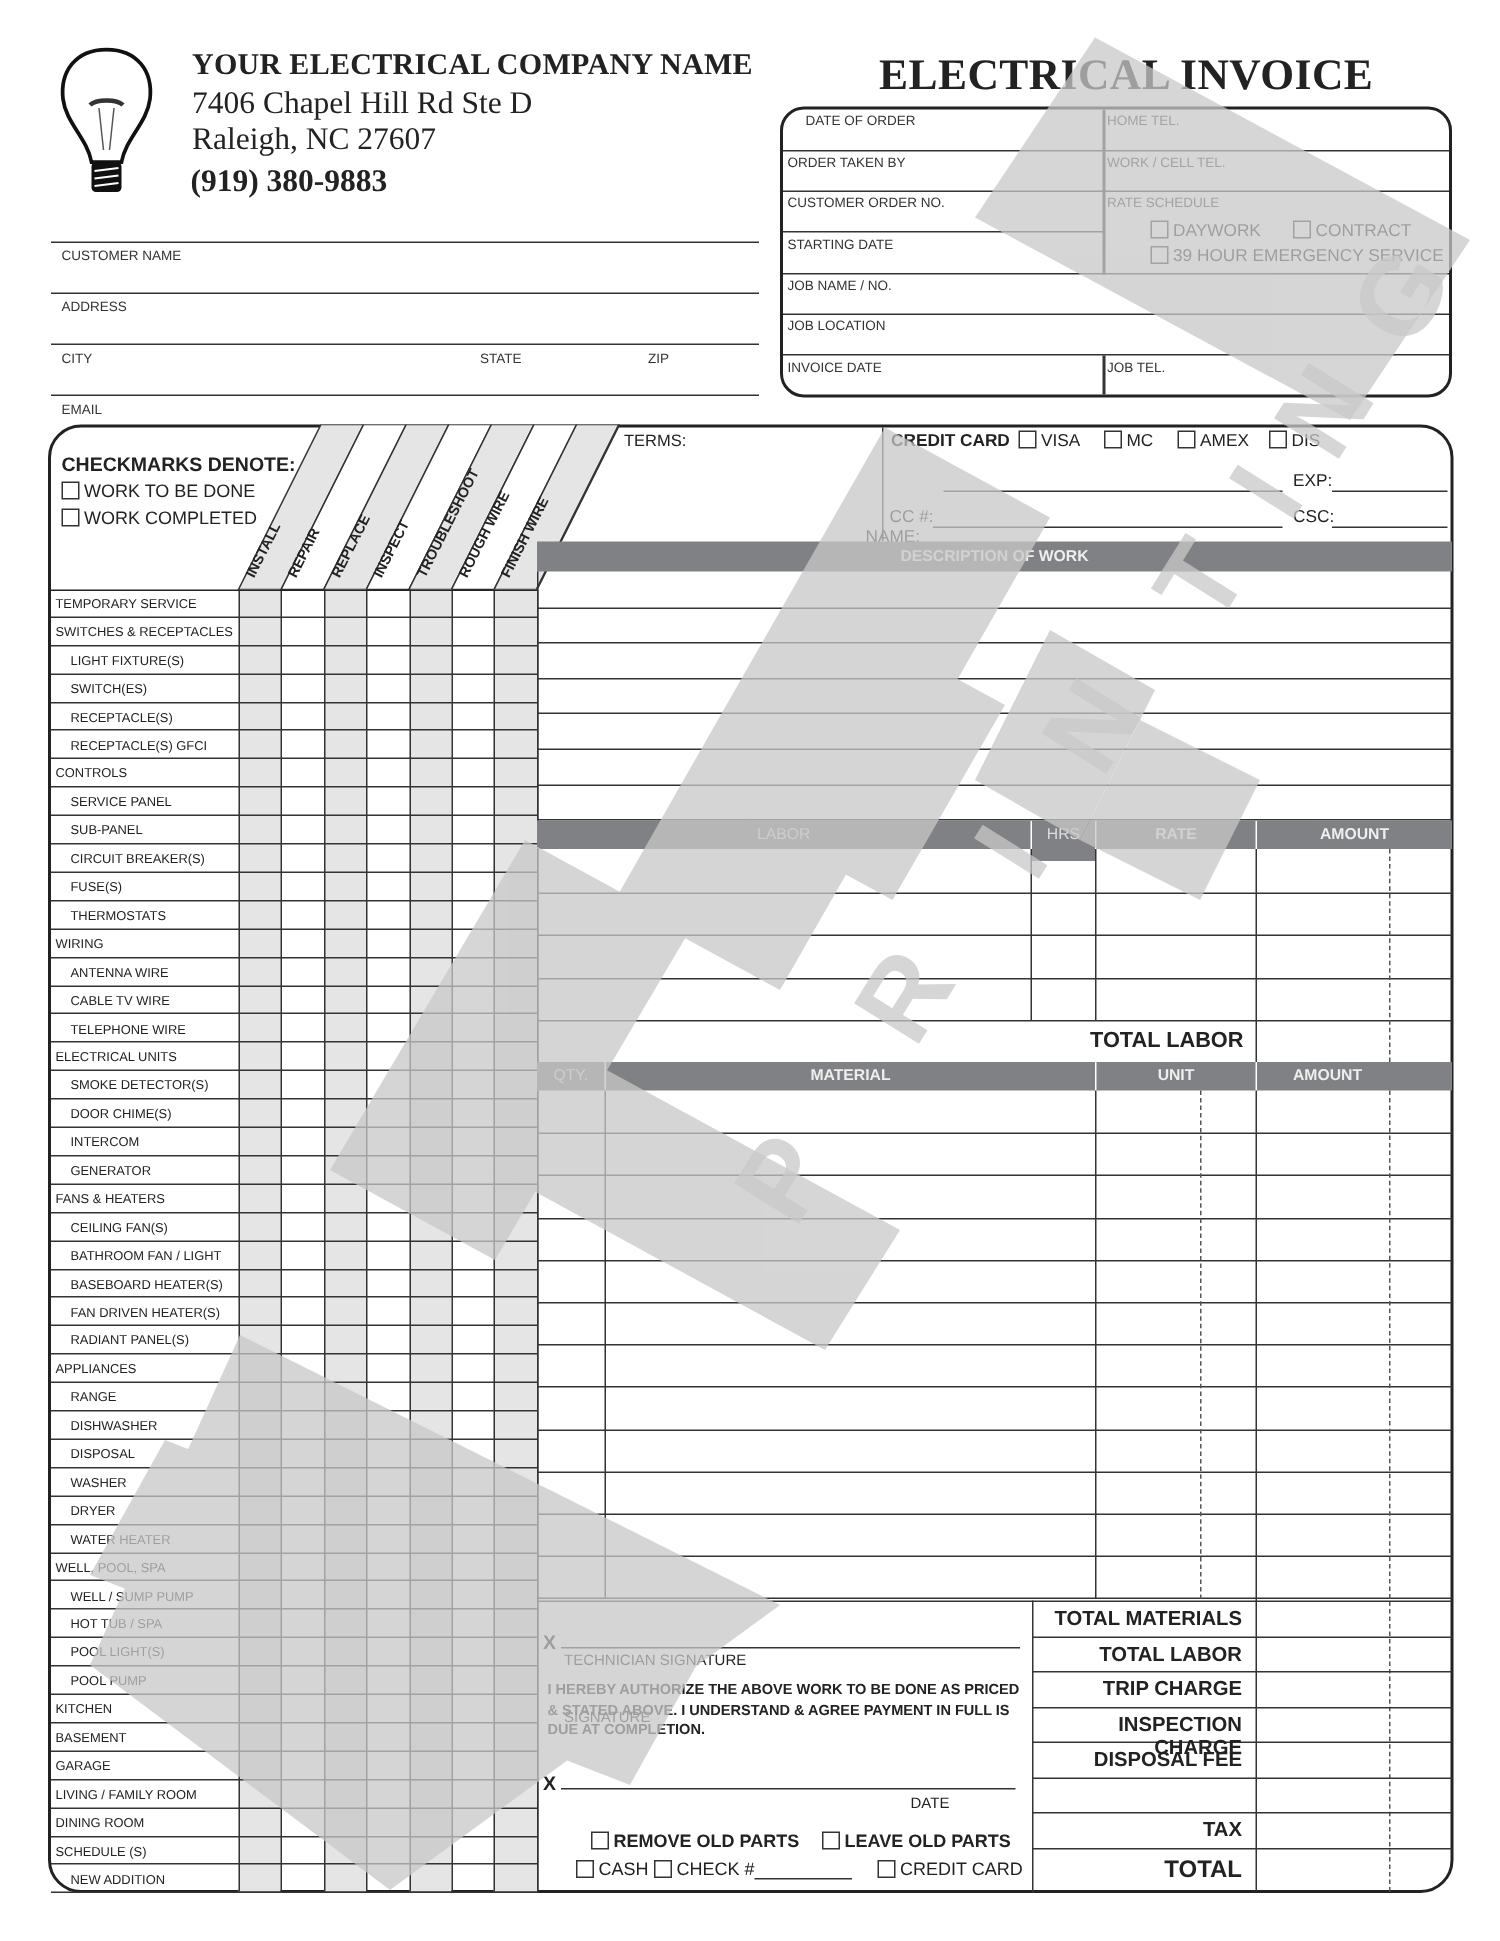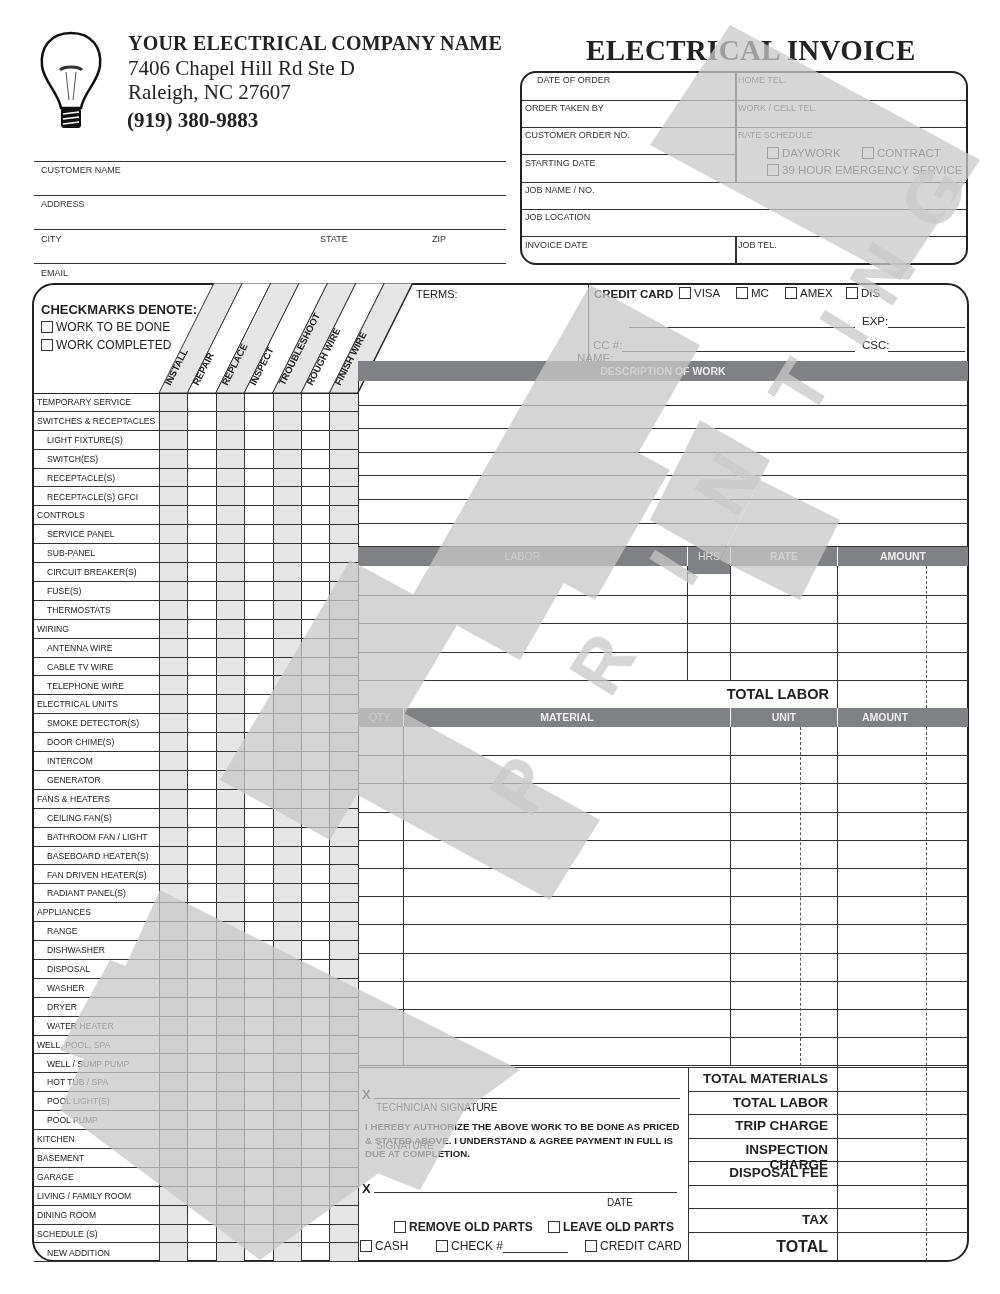--- a/index.html
+++ b/index.html
@@ -689,21 +689,21 @@
 <div class="sig-text" style="left:362px;top:1087px;font-size:13px;font-weight:bold;">X</div>
 <div class="uline" style="left:374px;top:1098px;width:306px;"></div>
 <div class="sig-text" style="left:376px;top:1102px;">TECHNICIAN SIGNATURE</div>
 <div class="auth">I HEREBY AUTHORIZE THE ABOVE WORK TO BE DONE AS PRICED &amp; STATED ABOVE.  I UNDERSTAND &amp; AGREE PAYMENT IN FULL IS DUE AT COMPLETION.</div>
 <div class="sig-text" style="left:362px;top:1181px;font-size:13px;font-weight:bold;">X</div>
 <div class="uline" style="left:374px;top:1192px;width:303px;"></div>
 <div class="sig-text" style="left:376px;top:1140px;">SIGNATURE</div>
 <div class="sig-text" style="left:607px;top:1197px;">DATE</div>
 <div class="pay-opt" style="left:394px;top:1220px;font-weight:bold;"><span class="cbx"></span><span>REMOVE OLD PARTS</span></div>
 <div class="pay-opt" style="left:548px;top:1220px;font-weight:bold;"><span class="cbx"></span><span>LEAVE OLD PARTS</span></div>
-<div class="pay-opt" style="left:360px;top:1239px;"><span class="cbx"></span><span>CASH</span></div>
+<div class="pay-opt" style="left:384px;top:1239px;"><span class="cbx"></span><span>CASH</span></div>
 <div class="pay-opt" style="left:436px;top:1239px;"><span class="cbx"></span><span>CHECK #</span></div>
 <div class="uline" style="left:503px;top:1252px;width:65px;"></div>
 <div class="pay-opt" style="left:585px;top:1239px;"><span class="cbx"></span><span>CREDIT CARD</span></div>
 
 <div id="totals">
     <div class="vline" style="left: 688px; top: 1067px; height: 195px;"></div>
     <div class="hline" style="left: 688px; width: 280px; top: 1090.5px;"></div>
     <div class="tot-label" style="left: 690px; width: 138px; top: 1071px;">TOTAL MATERIALS</div>
     <div style="position: absolute; left: 838px; width: 128px; top: 1067px; height: 23.5px;"></div>
     <div class="hline" style="left: 688px; width: 280px; top: 1114px;"></div>

